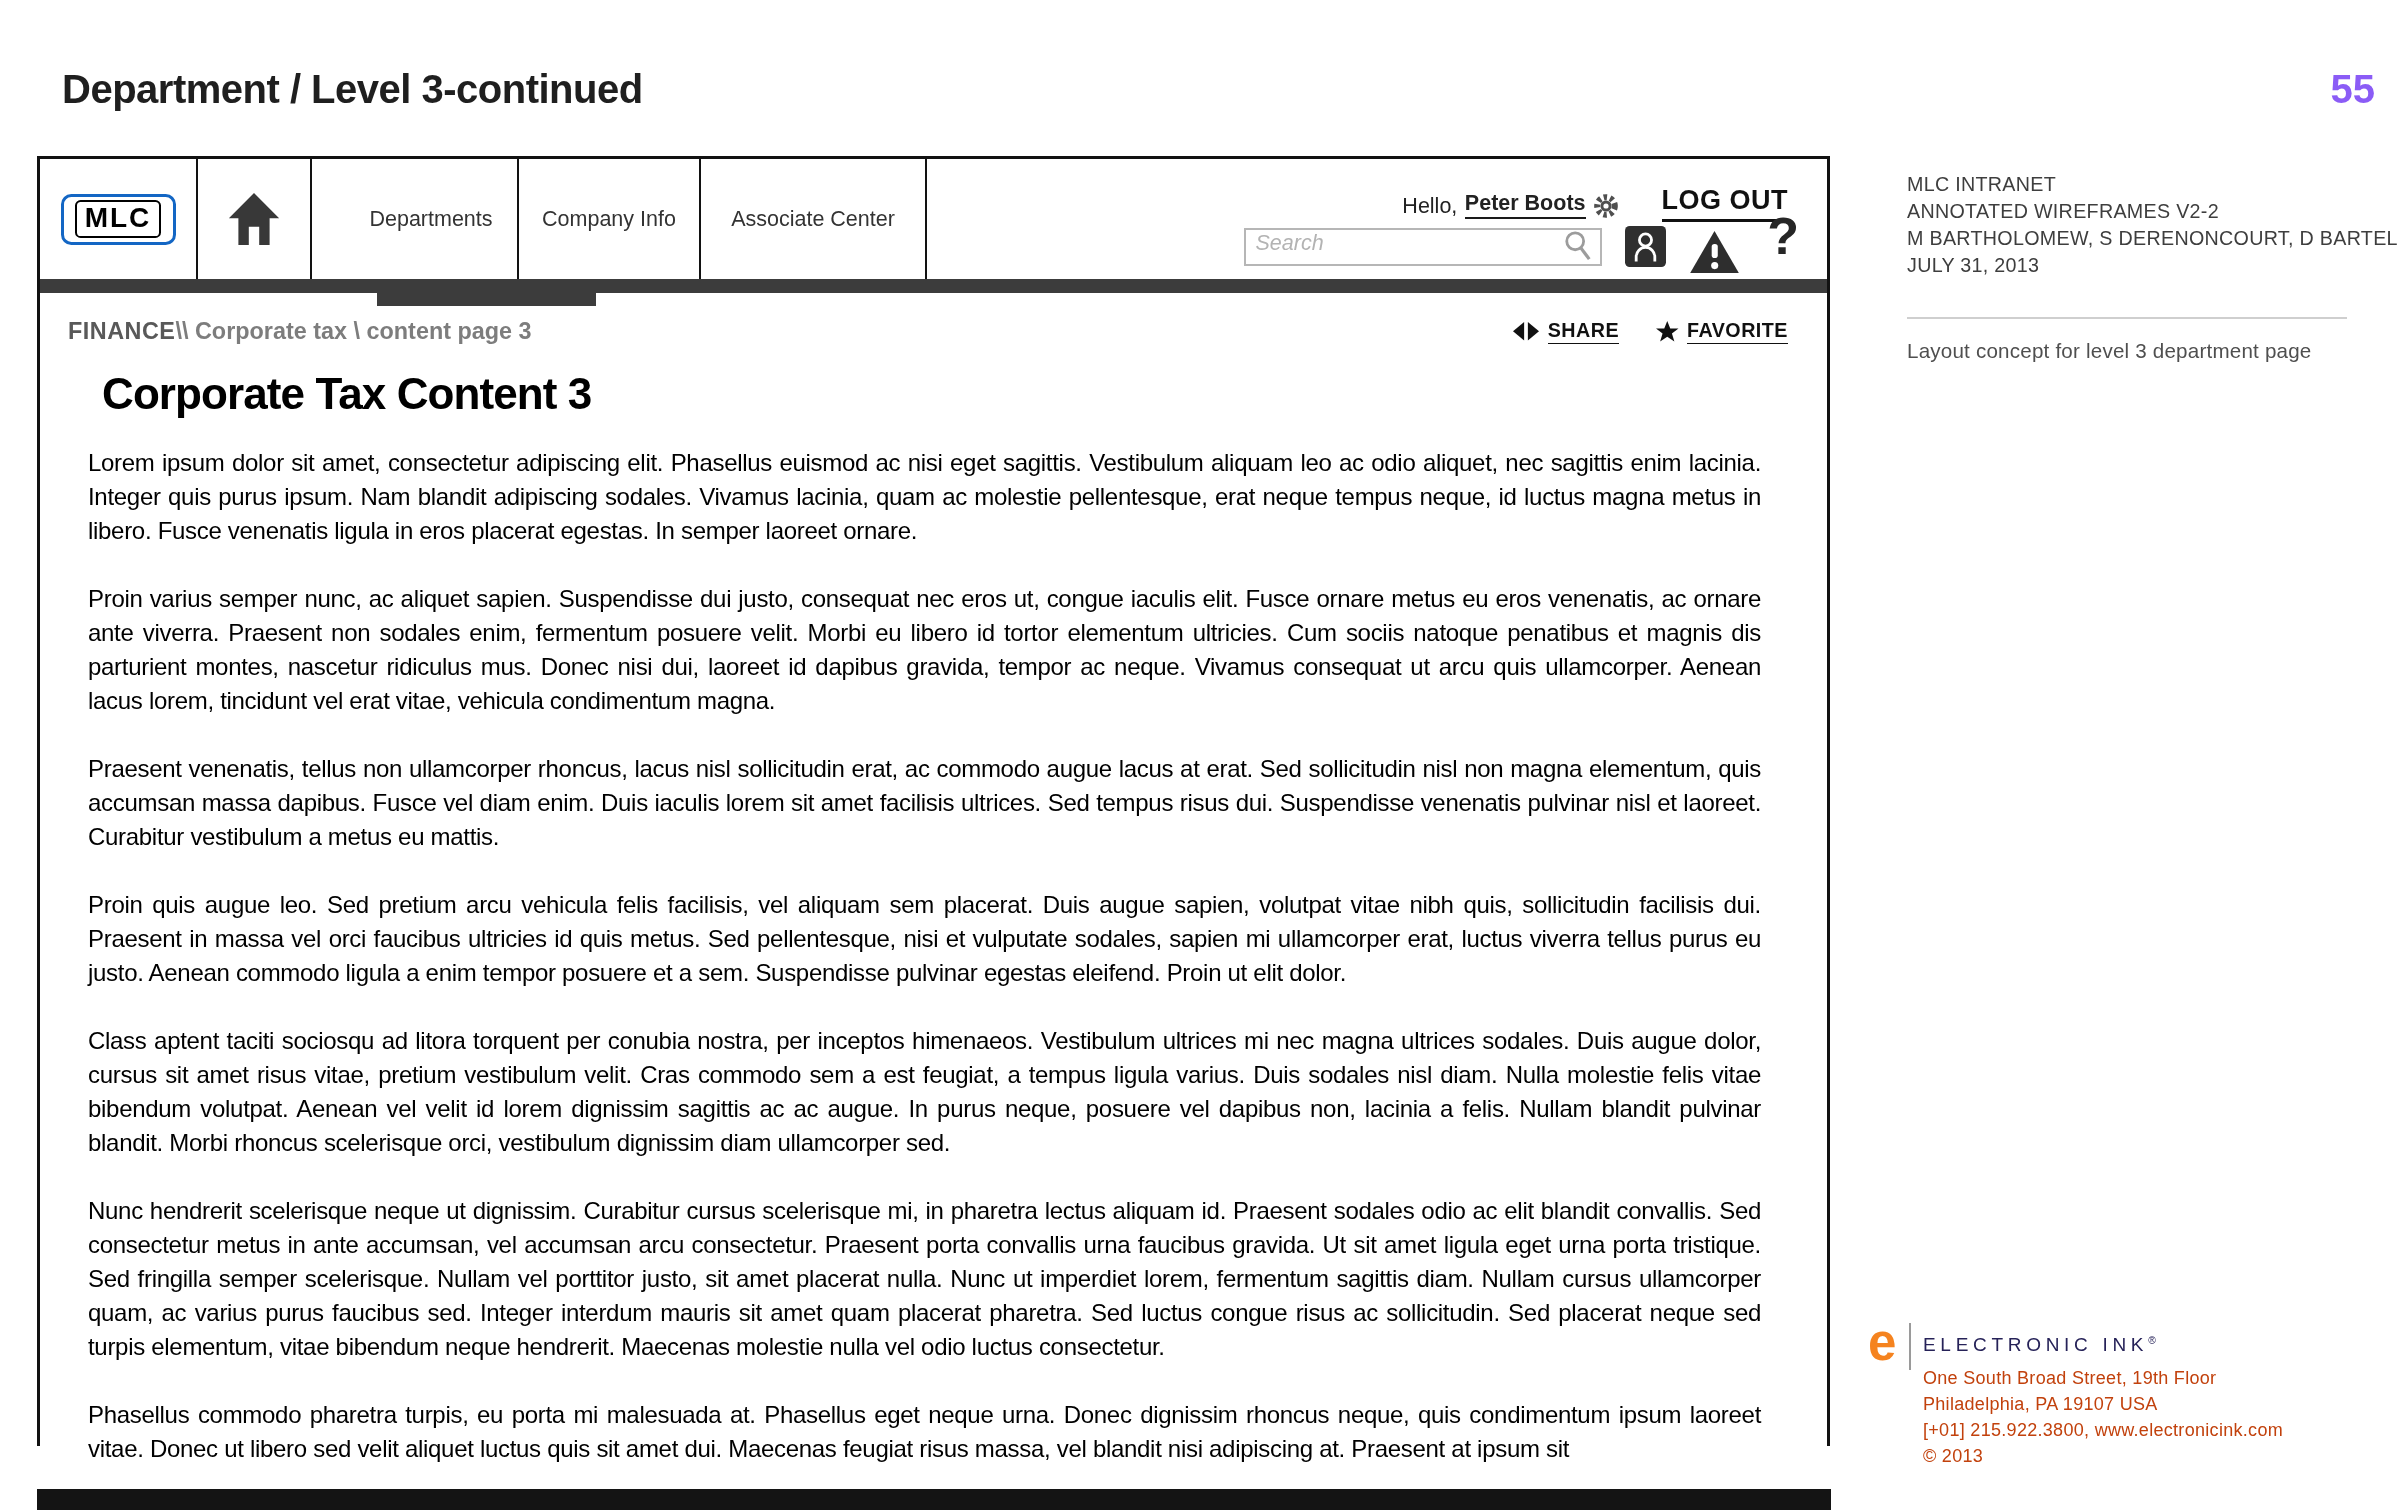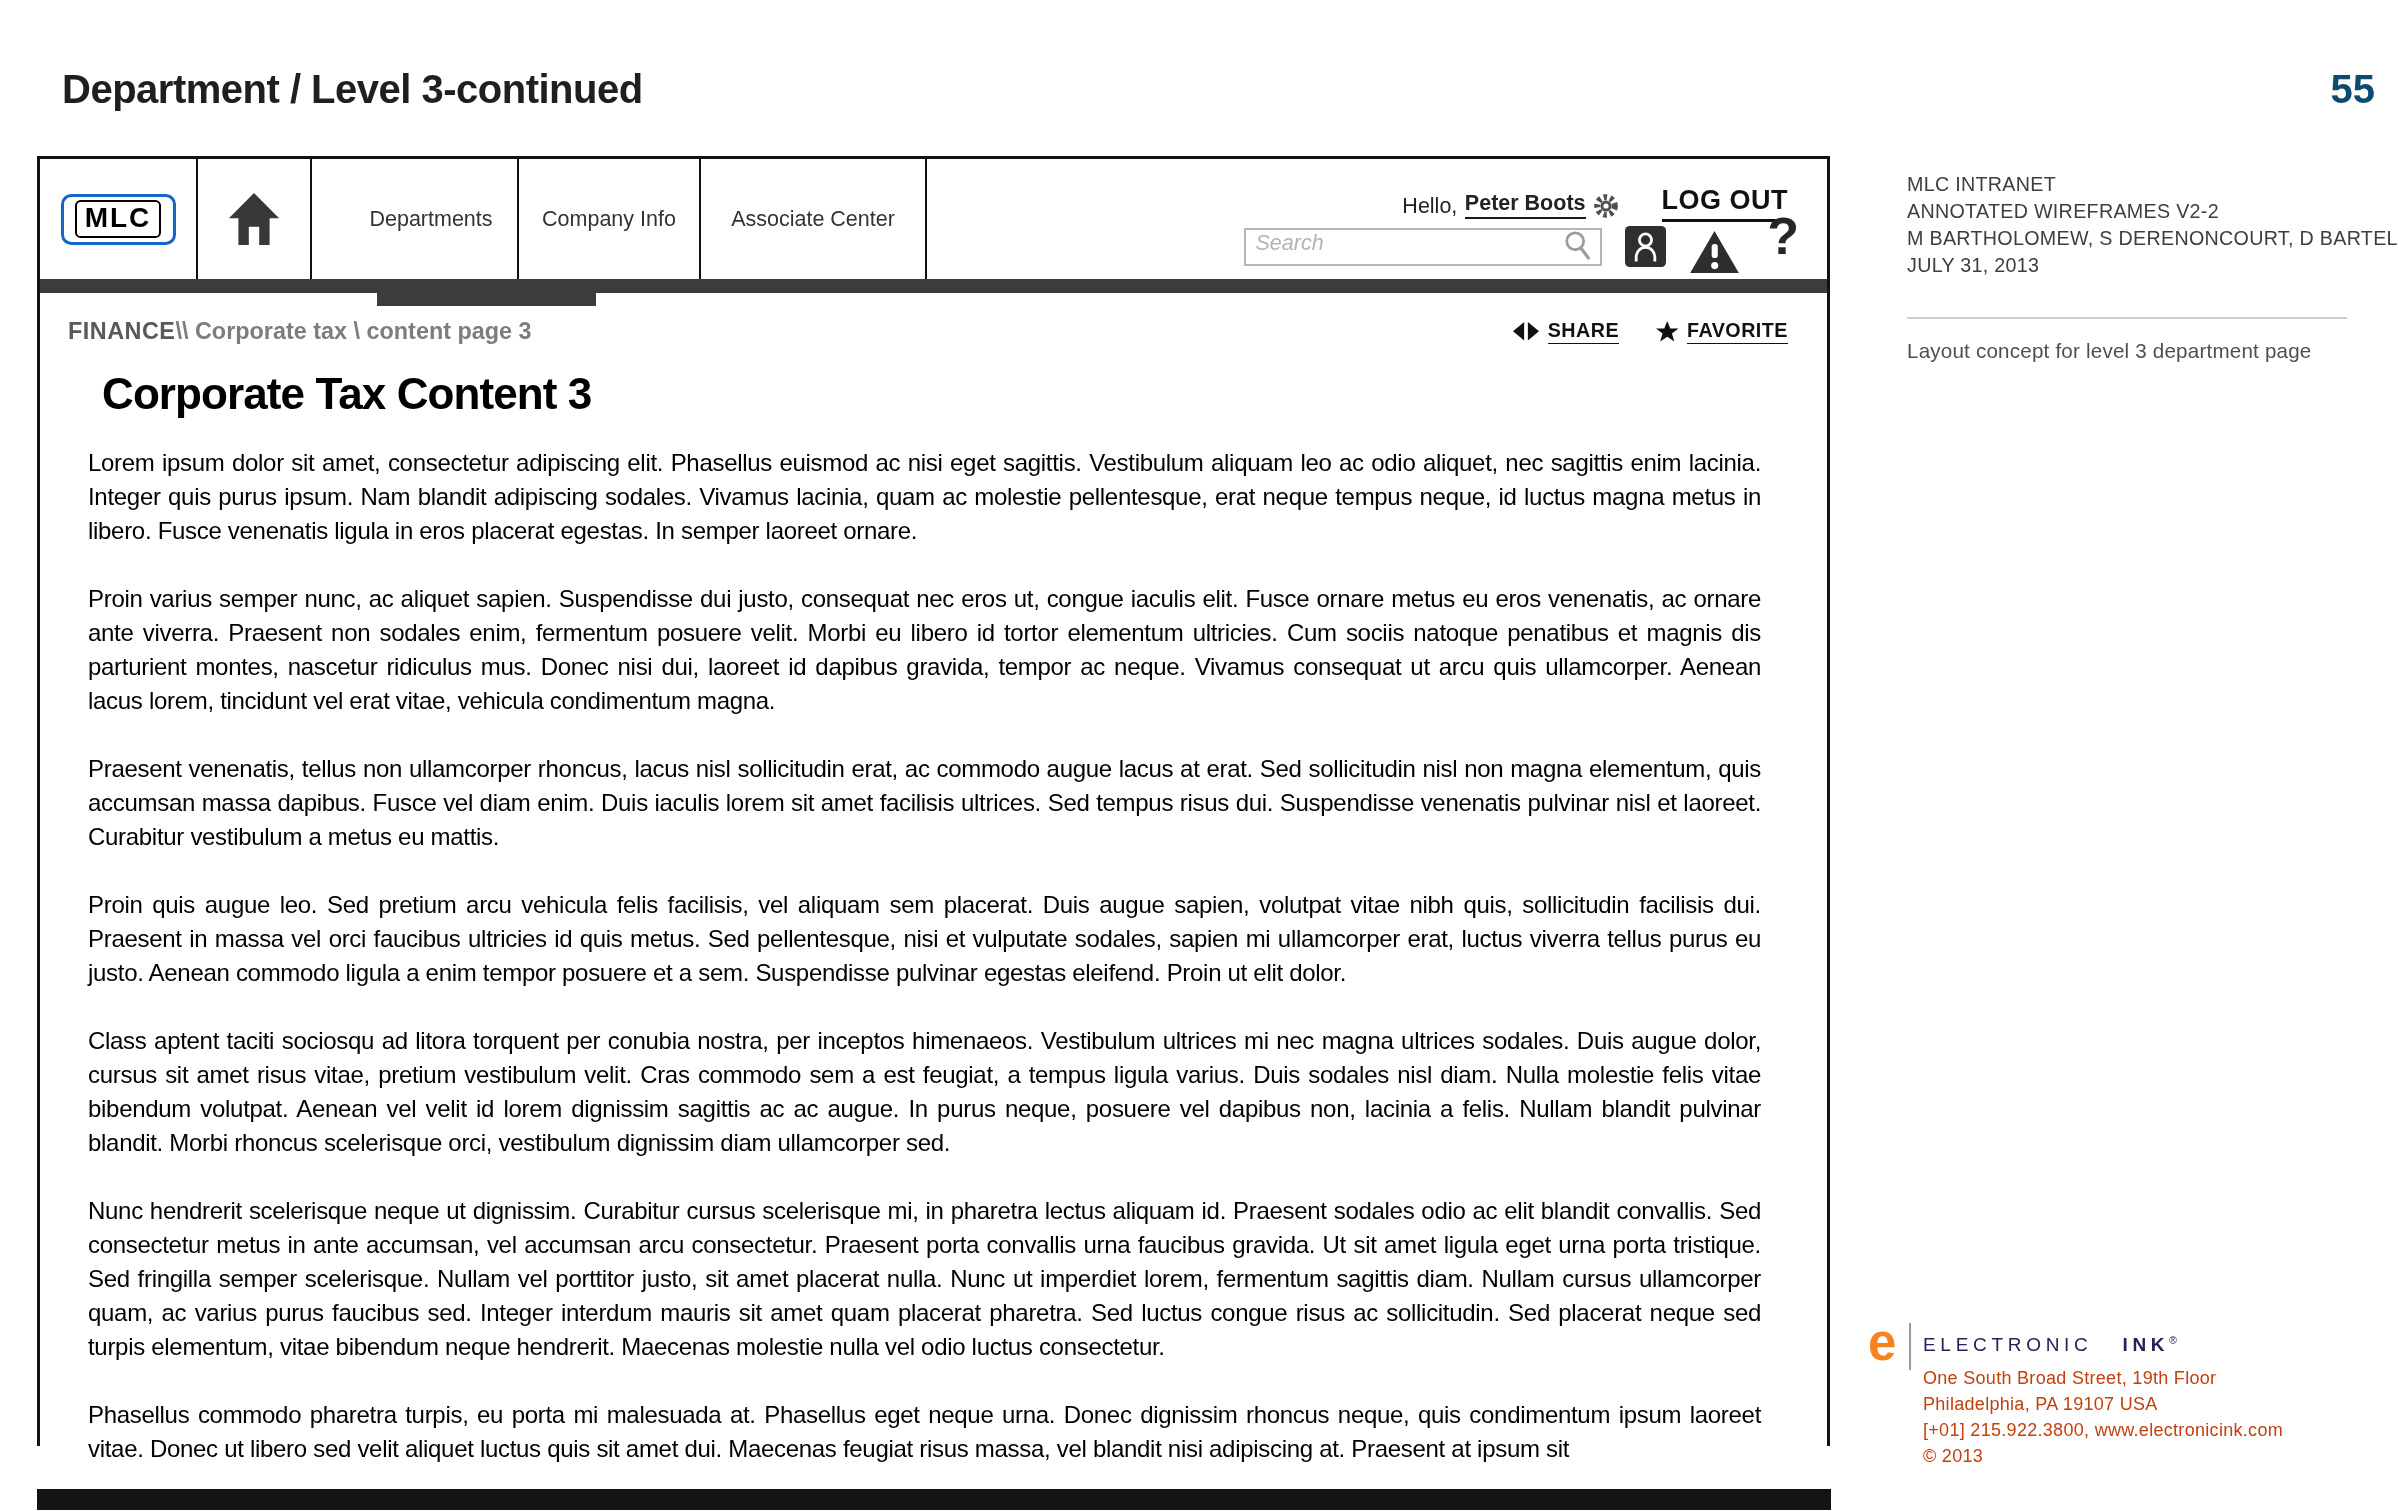--- a/index.html
+++ b/index.html
@@ -4,21 +4,21 @@
 <style>
   html,body{margin:0;padding:0;}
   body{
     width:2399px;height:1511px;position:relative;background:#ffffff;
     font-family:"Liberation Sans","DejaVu Sans",sans-serif;color:#111;overflow:hidden;
   }
   .abs{position:absolute;}
 
   
   .doc-title{left:62px;top:67px;font-size:40px;font-weight:600;color:#1f1f1f;letter-spacing:-0.5px;}
-  .page-number{right:24px;top:67px;font-size:40px;font-weight:600;color:#0c4a6e;}
+  .page-number{right:24px;top:67px;font-size:40px;font-weight:600;color:#8b5cf6;}
 
   
   .frame{left:37px;top:156px;width:1787px;height:1287px;border:3.7px solid #121212;border-bottom:none;background:#fff;}
   .hdr{position:relative;display:flex;height:120px;align-items:stretch;}
   .cell{border-right:2.8px solid #121212;display:flex;align-items:center;justify-content:center;}
   .cell-logo{width:156px;}
   .cell-home{width:112px;}
   .cell-n1{width:172px;padding-left:33px;}
   .cell-n2{width:224px;}
   .cell-n3{width:180px;}
@@ -58,21 +58,21 @@
 
   
   .annot{left:1907px;top:171px;font-size:19.7px;line-height:27px;color:#3e3e3e;letter-spacing:0.3px;}
   .annot-divider{left:1907px;top:317px;width:440px;height:1.9px;background:#cfcfcf;}
   .annot-note{left:1907px;top:339px;font-size:20.6px;color:#4f4f4f;letter-spacing:0.2px;}
 
   
   .ei-e{left:1868px;top:1317px;font-size:51px;font-weight:700;color:#f5831f;line-height:1;}
   .ei-line{left:1909px;top:1323px;width:1.9px;height:47px;background:#9a9a9a;}
   .ei-name{left:1923px;top:1334px;font-size:19px;letter-spacing:4.7px;color:#262258;}
-  .ei-name b{font-weight:700;margin-left:20px;}
+  .ei-name b{font-weight:400;}
   .ei-reg{font-size:10.3px;vertical-align:super;letter-spacing:0;}
   .ei-addr{left:1923px;font-size:18px;color:#c2410c;letter-spacing:0.3px;}
 
   svg{display:block;}
 </style>
 </head>
 <body>
 
 <div class="abs doc-title">Department / Level 3-continued</div>
 <div class="abs page-number">55</div>

